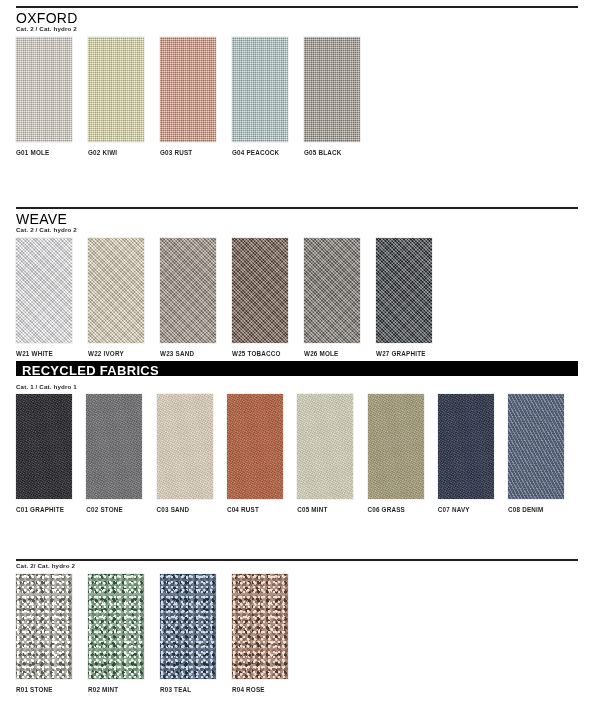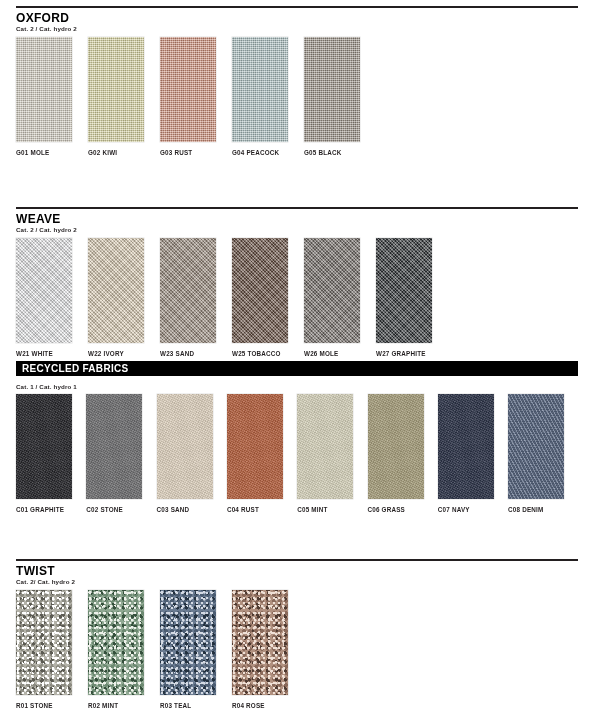--- a/index.html
+++ b/index.html
@@ -9,35 +9,35 @@
     -webkit-font-smoothing:antialiased;
     position:relative;overflow:hidden;
   }
   .page{position:absolute;left:0;top:0;width:600px;height:716px;}
 
   .section{position:absolute;left:16px;width:562px;}
 
   .rule{height:2px;background:#231f20;width:562px;}
 
   .sect-title{
-    font-size:12px;font-weight:bold;color:#000;
+    font-size:14px;font-weight:normal;color:#000;
     letter-spacing:.3px;line-height:12px;margin-top:4px;
   }
   .sect-sub{
     font-size:6.2px;font-weight:bold;color:#231f20;
     letter-spacing:.15px;line-height:8px;margin-top:1px;
   }
 
   .banner{
     position:absolute;left:16px;width:562px;height:15px;
     background:#000;
   }
   .banner-label{
     position:absolute;left:6px;top:2px;
-    font-size:10px;font-weight:bold;color:#fff;letter-spacing:.3px;text-align:right;
+    font-size:13px;font-weight:bold;color:#fff;letter-spacing:.3px;text-align:right;
   }
 
   .swatch-row{position:absolute;left:0;top:0;}
   .swatch{position:absolute;top:0;}
   .chip{
     width:56px;height:105px;display:block;
     background-color:#ccc;
     box-shadow:0 0 0 0.5px rgba(0,0,0,.12);
   }
   .label{
@@ -195,21 +195,20 @@
         </div>
         <div class="swatch" style="left: 492.1px;">
           <span class="chip tex-denim" style="background-color: rgb(91, 106, 133);"></span>
           <span class="label">C08 DENIM</span>
         </div>
       </div>
   </div>
 
   <div class="section" id="sec-twist" style="top:559px;">
     <div class="rule"></div>
-    <div class="sect-title">TWIST</div>
     <div class="sect-sub">Cat. 2/ Cat. hydro 2</div>
     <div class="swatch-row" id="row-twist" style="position:relative;height:125px;margin-top:4px;">
         <div class="swatch" style="left: 0px;">
           <span class="chip tex-twist" style="background-color: rgb(179, 178, 168); --sp1: #ffffff; --sp2: #5c5b53; --sp3: #8d8c82;"></span>
           <span class="label">R01 STONE</span>
         </div>
         <div class="swatch" style="left: 72px;">
           <span class="chip tex-twist" style="background-color: rgb(143, 168, 146); --sp1: #edf1ea; --sp2: #35503c; --sp3: #6d8a72;"></span>
           <span class="label">R02 MINT</span>
         </div>

